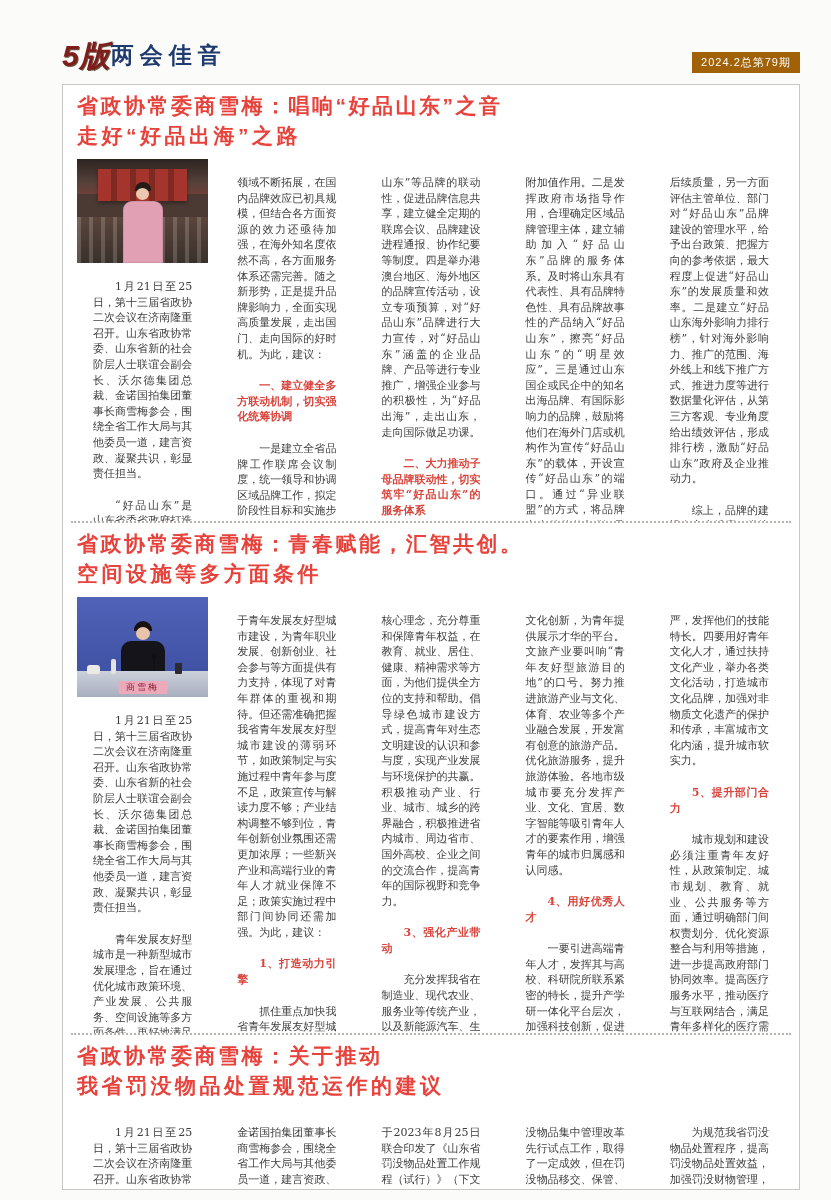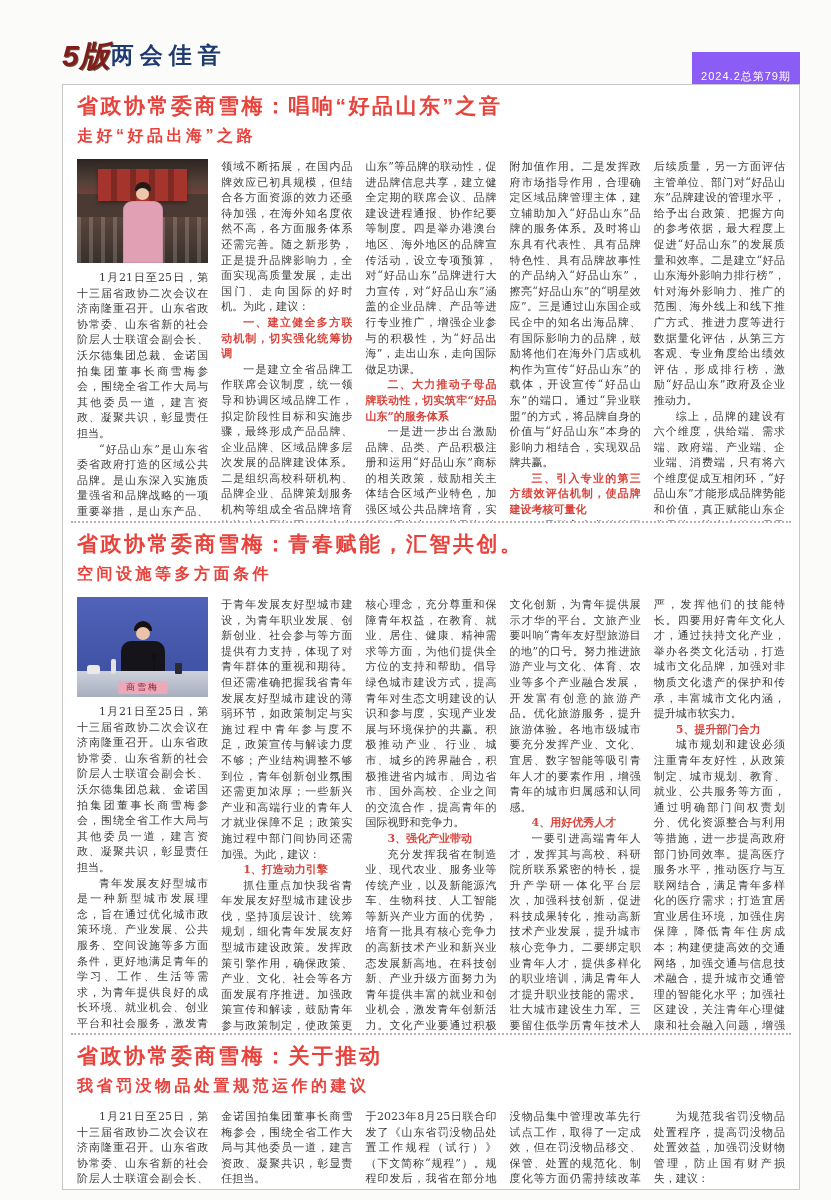--- a/index.html
+++ b/index.html
@@ -19,47 +19,47 @@
     font-size: 30px; color: #7f1d1d; letter-spacing: 1px;
     text-shadow: 1px 1px 0 #6b553d;
   }
   .sectitle {
     font-family: "Liberation Sans", sans-serif;
     font-weight: bold; font-size: 23px; color: #1f3a6e;
     letter-spacing: 6px; vertical-align: 3px;
   }
   .issue {
     position: absolute; right: 0; top: 16px;
-    background: #8b5cf6; color: #ffffff;
+    background: #a16207; color: #ffffff;
     font-family: "Liberation Sans", sans-serif;
-    font-size: 11px; padding: 17px 9px; letter-spacing: 1px;
+    font-size: 11px; padding: 3px 9px; letter-spacing: 1px;
   }
   
   .content-box {
     position: absolute; top: 84px; left: 62px;
     width: 738px; height: 1106px;
     border: 1px solid #c7c7c5; background: #ffffff;
   }
   .article { padding: 6px 14px 0 14px; overflow: hidden; }
   .art1 { height: 436px; }
   .art2 { height: 510px; }
   .art3 { height: 152px; }
   .sep { border-top: 2px dotted #bdb0ae; margin: 0 8px; }
   
   .atitle {
     color: #e7423b;
     font-family: "Liberation Sans", sans-serif; font-weight: bold;
     margin-bottom: 8px;
   }
   .atitle .l1 { font-size: 21px; letter-spacing: 2.5px; line-height: 30px; }
-  .atitle .l2 { font-size: 16px; letter-spacing: 3.5px; line-height: 30px; }
+  .atitle .l2 { font-size: 21px; letter-spacing: 3.5px; line-height: 30px; }
   
   .cols { display: flex; gap: 13px; }
   .c { flex: 1 1 0; font-size: 11px; line-height: 15.6px; text-align: justify; overflow: hidden; }
-  .c p { margin: 0; }
+  .c p { margin: 16px; }
   .para { text-indent: 2em; }
   .cont { text-indent: 0; }
   .sub  { color: #d9453d; font-weight: bold; text-indent: 2em; }
   .right { text-align: right; text-indent: 0; font-weight: bold; }
   
   .photo { position: relative; overflow: hidden; margin-bottom: 7px; width: 100%; }
   .photo1 { height: 104px; background: #4a3a33; }
   .p1-stage { position: absolute; top: 0; left: 0; right: 0; height: 34%;
     background: linear-gradient(180deg, #2c2421 0%, #57423a 70%, #6e4038 100%); }
   .p1-flags { position: absolute; top: 10%; left: 16%; width: 68%; height: 30%;

